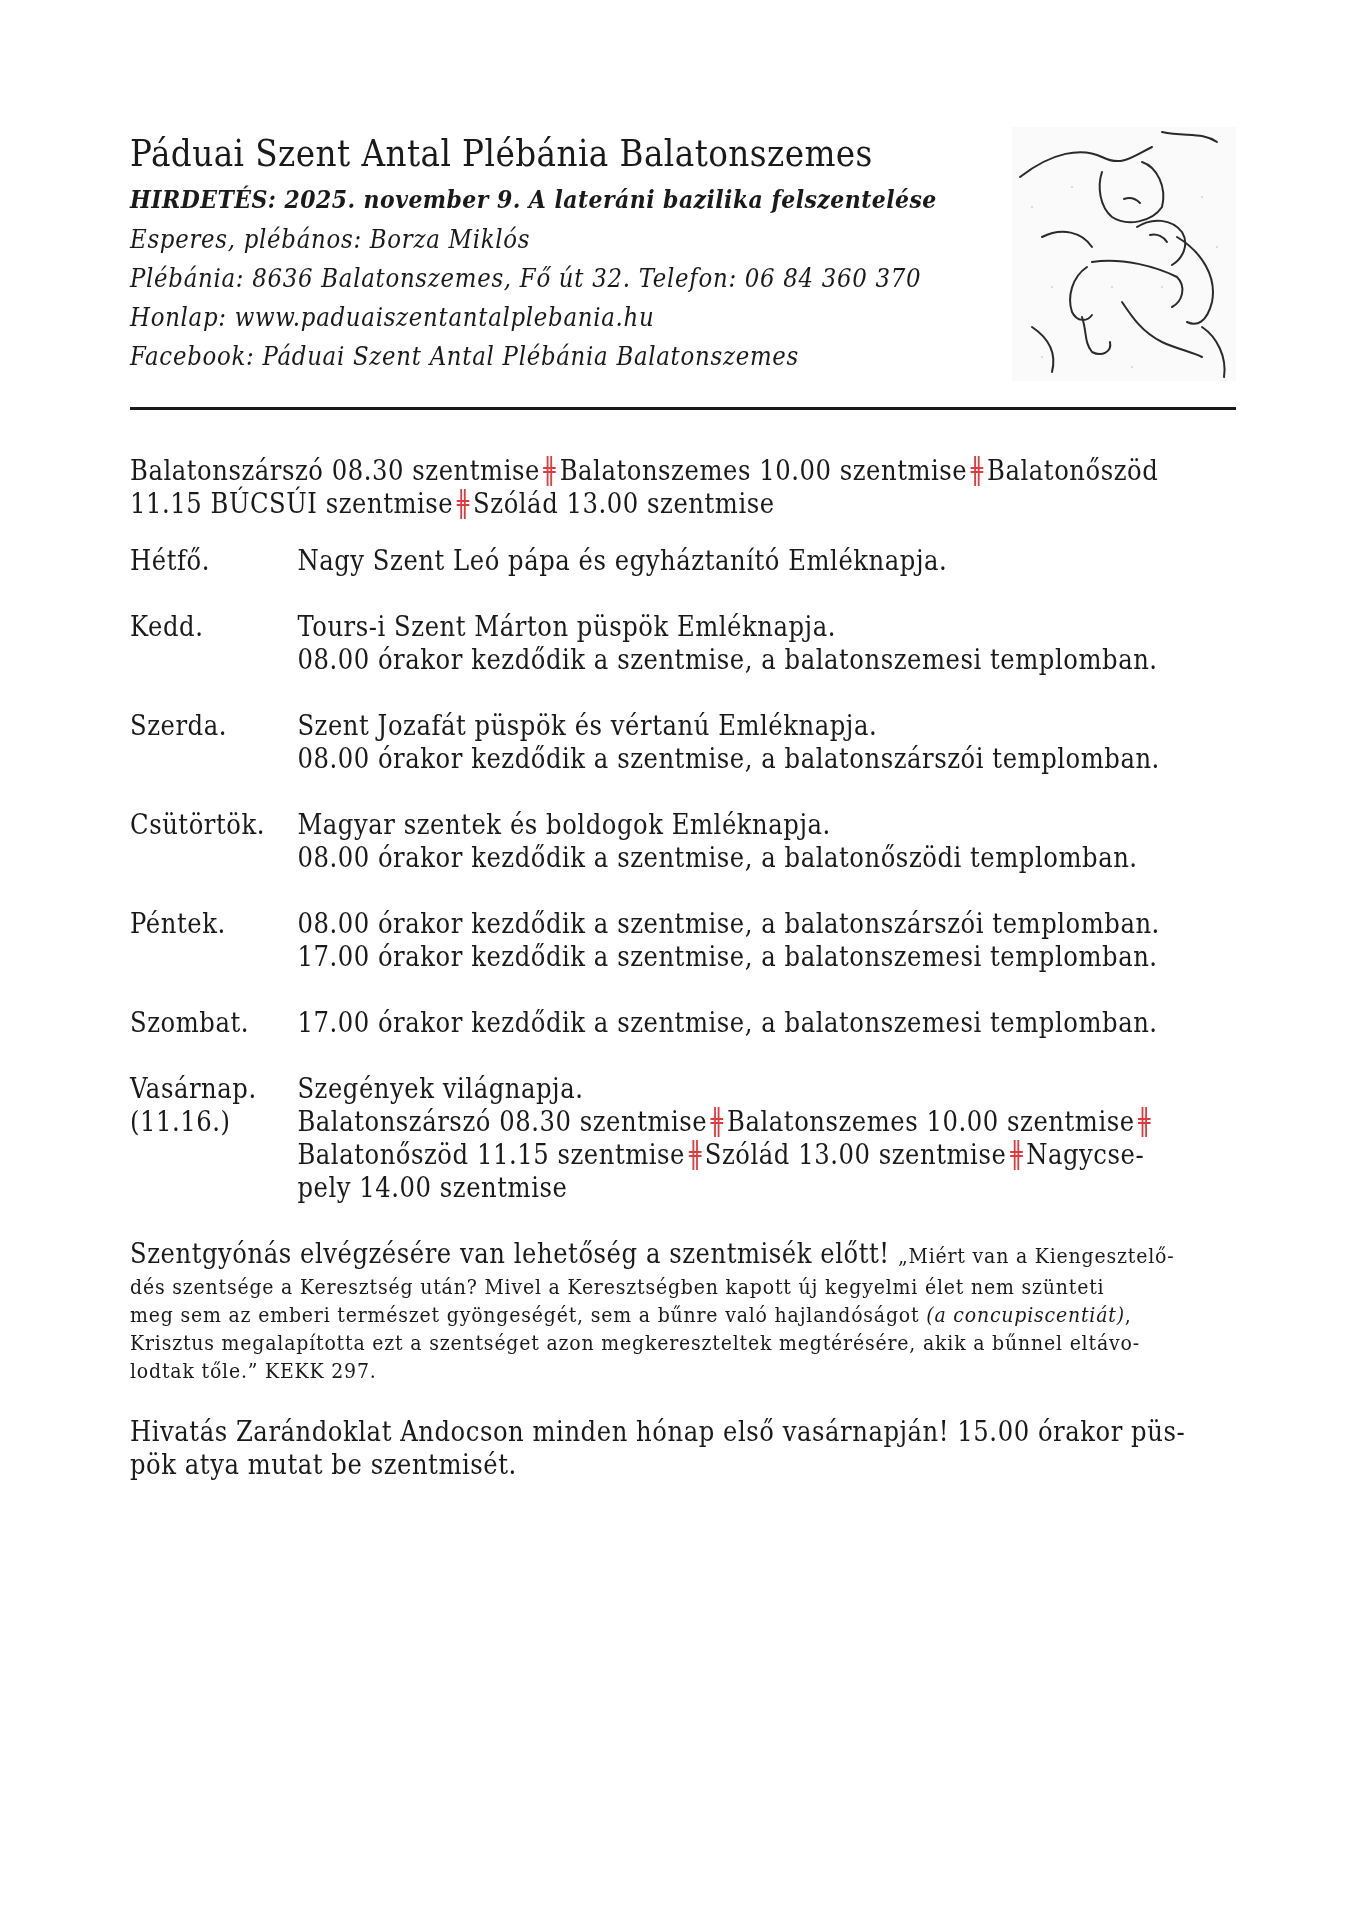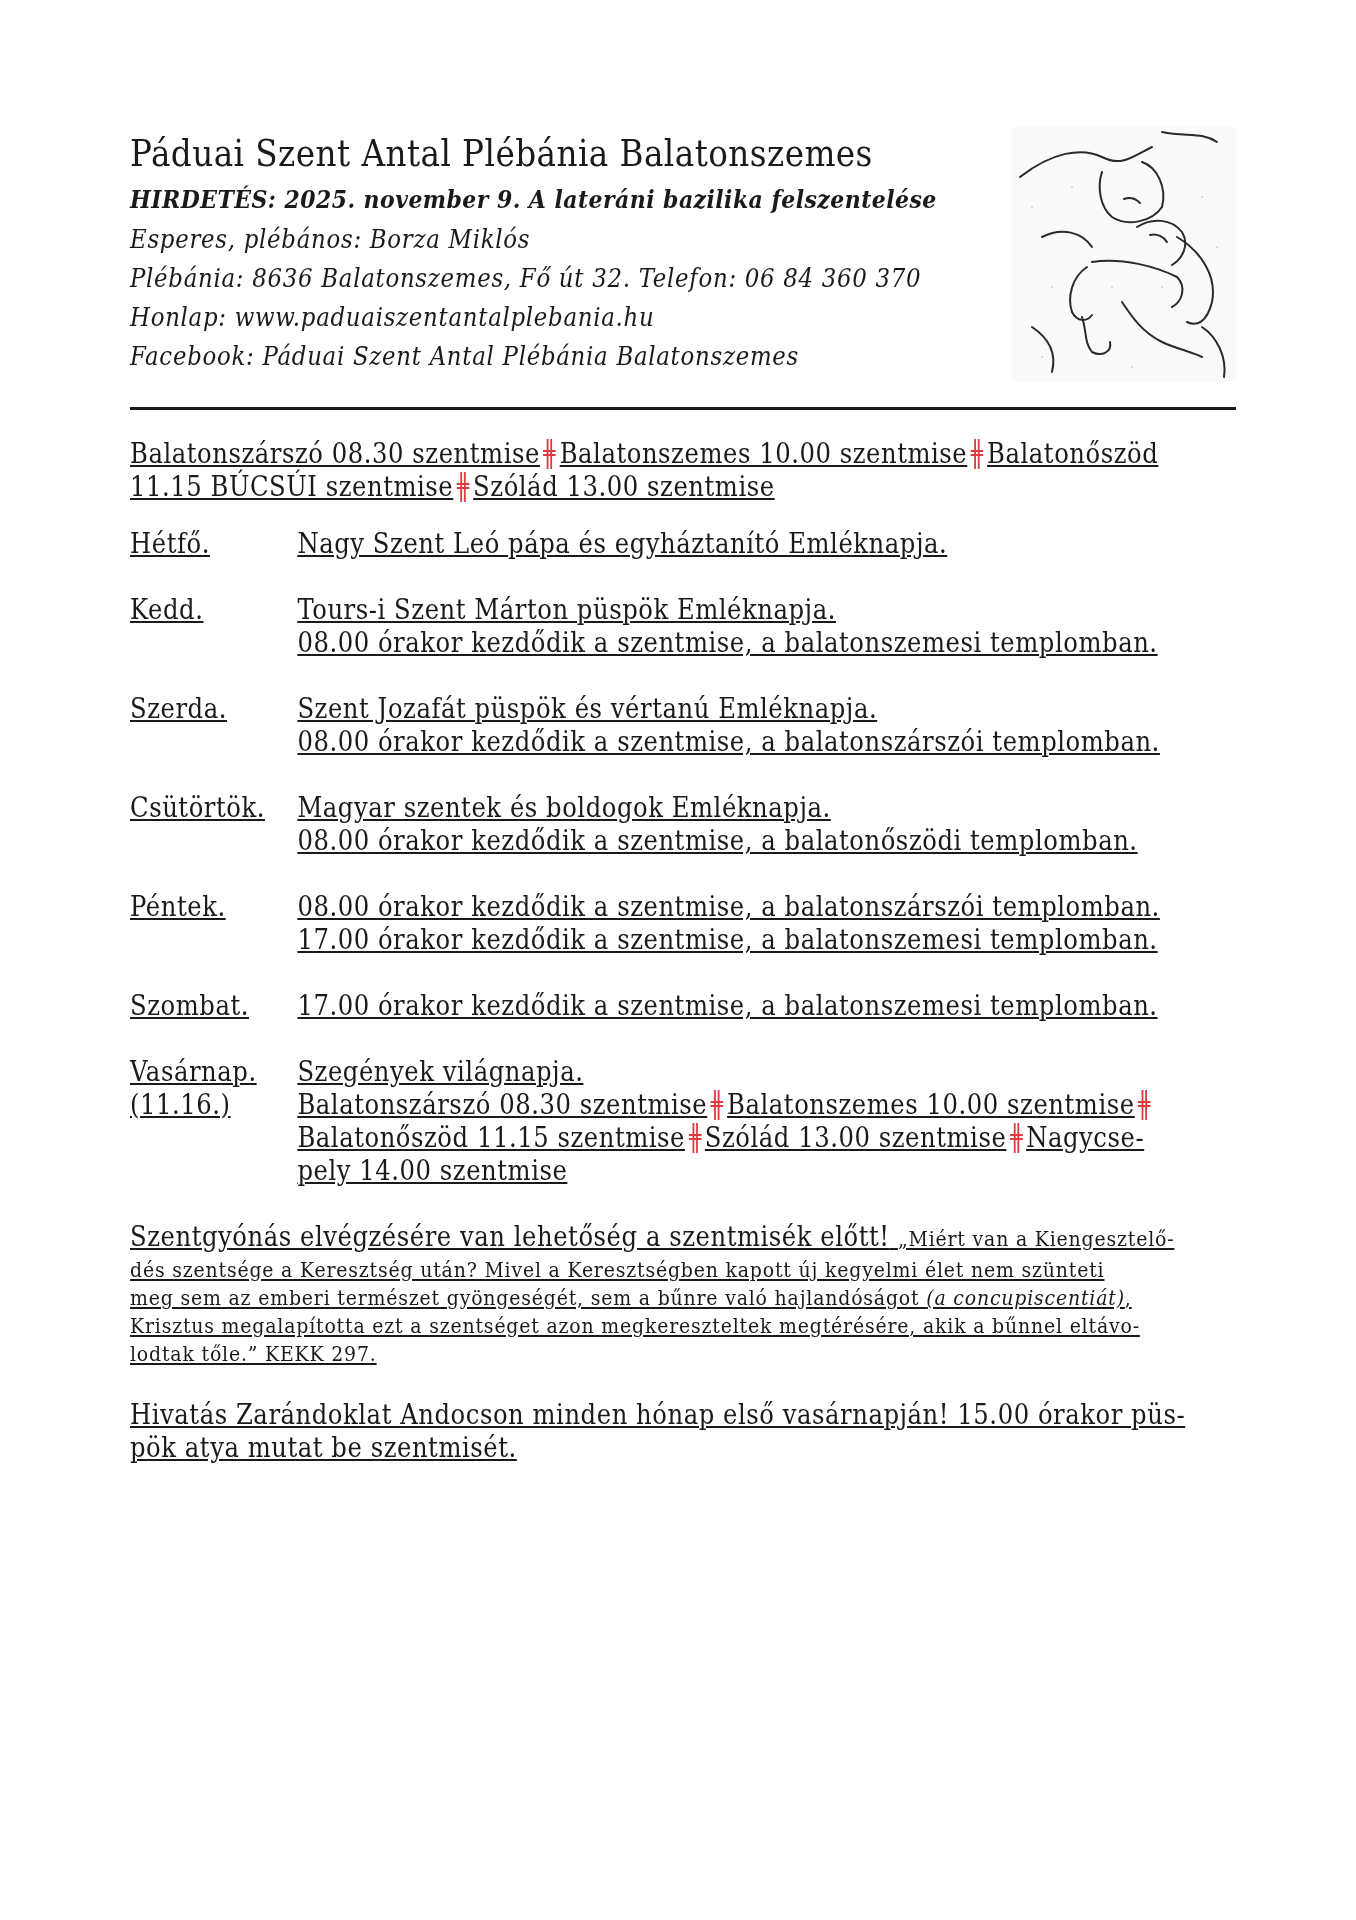--- a/index.html
+++ b/index.html
@@ -13,21 +13,21 @@
   .hirdetes { font-size: 25px; font-style: italic; font-weight: bold; line-height: 40px; margin-top: 2px;
               transform: scaleX(0.88); transform-origin: left center; white-space: nowrap; letter-spacing: 0.5px; }
   .info-line { font-size: 26px; font-style: italic; line-height: 39px;
                transform: scaleX(0.88); transform-origin: left center; white-space: nowrap; letter-spacing: 0.8px; }
 
   .portrait { position: absolute; left: 1012px; top: 127px; width: 224px; height: 254px; overflow: hidden;
               background: #fafafa; }
 
   .rule { position: absolute; left: 130px; top: 407px; width: 1106px; height: 3px; background: #1a1a1a; }
 
-  .content { position: absolute; left: 130px; top: 437px; width: 1106px; text-decoration: underline; }
+  .content { position: absolute; left: 130px; top: 454px; width: 1106px; }
   .p { font-size: 27px; line-height: 33px; letter-spacing: 0.6px; }
   .sq { transform: scaleX(0.9); transform-origin: left center; width: 1229px; }
 
   .sep { display: inline-block; position: relative; width: 14px; height: 30px; vertical-align: -6px; margin: 0 4px; }
   .sep::before, .sep::after { content: ""; position: absolute; top: 0; width: 2px; height: 30px; background: #e0393e; }
   .sep::before { left: 4px; } .sep::after { left: 8px; }
   .sep i { position: absolute; left: 0; width: 14px; height: 2px; background: #e0393e; }
   .sep i.a { top: 11px; } .sep i.b { top: 15px; }
 
   .days { margin-top: 24px; }

